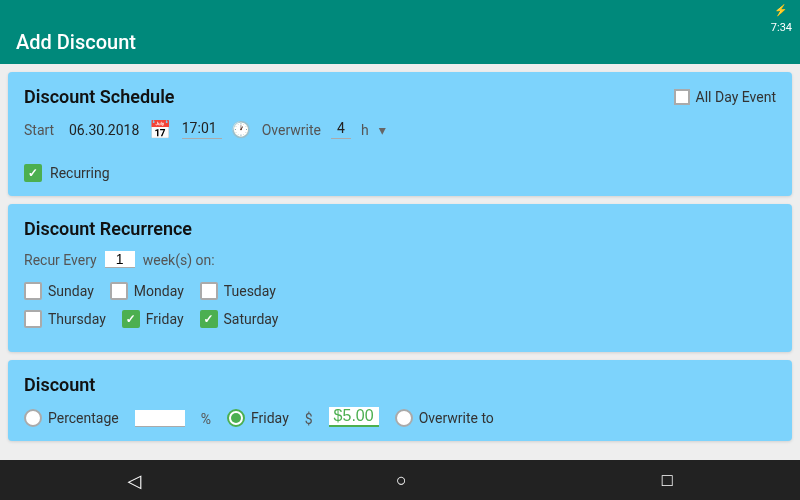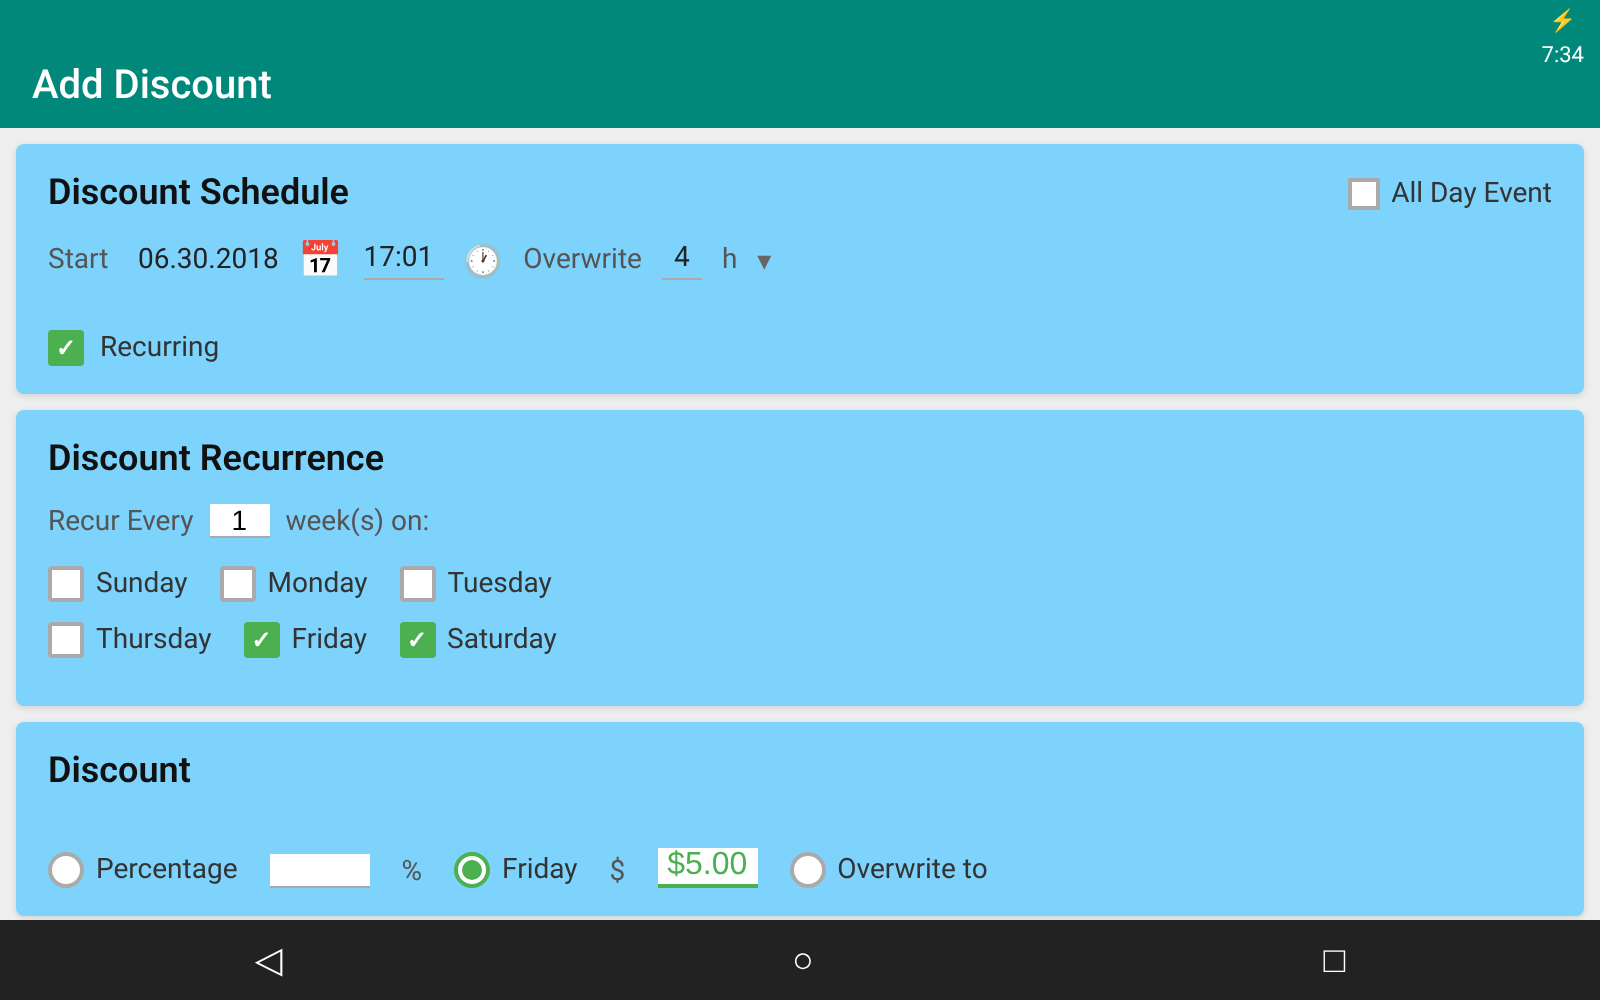--- a/index.html
+++ b/index.html
@@ -282,21 +282,20 @@
     }
     .amount-input {
       border: none;
       border-bottom: 2px solid #4caf50;
       width: 50px;
       font-size: 16px;
       color: #4caf50;
       text-align: center;
       outline: none;
       font-weight: 500;
-      margin-top: 16px;
     }
 
     
     .nav-bar {
       background: #222;
       height: 40px;
       display: flex;
       align-items: center;
       justify-content: space-around;
     }

